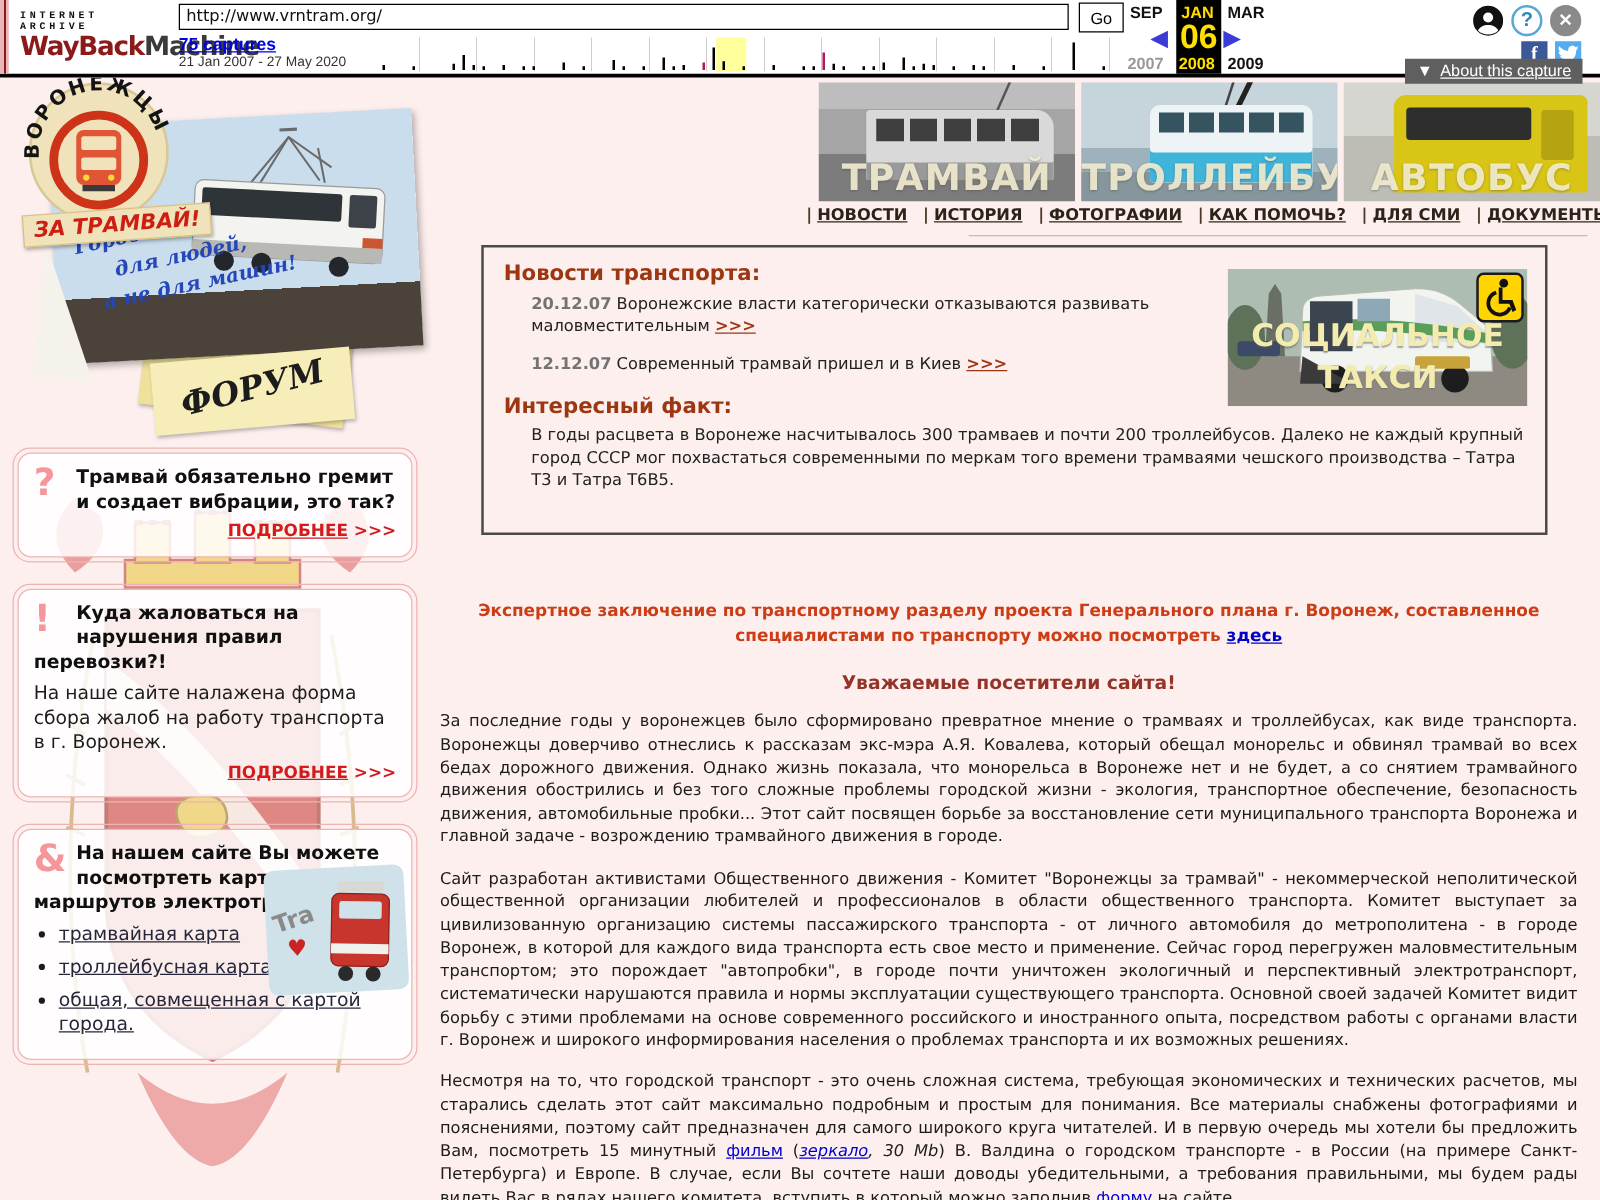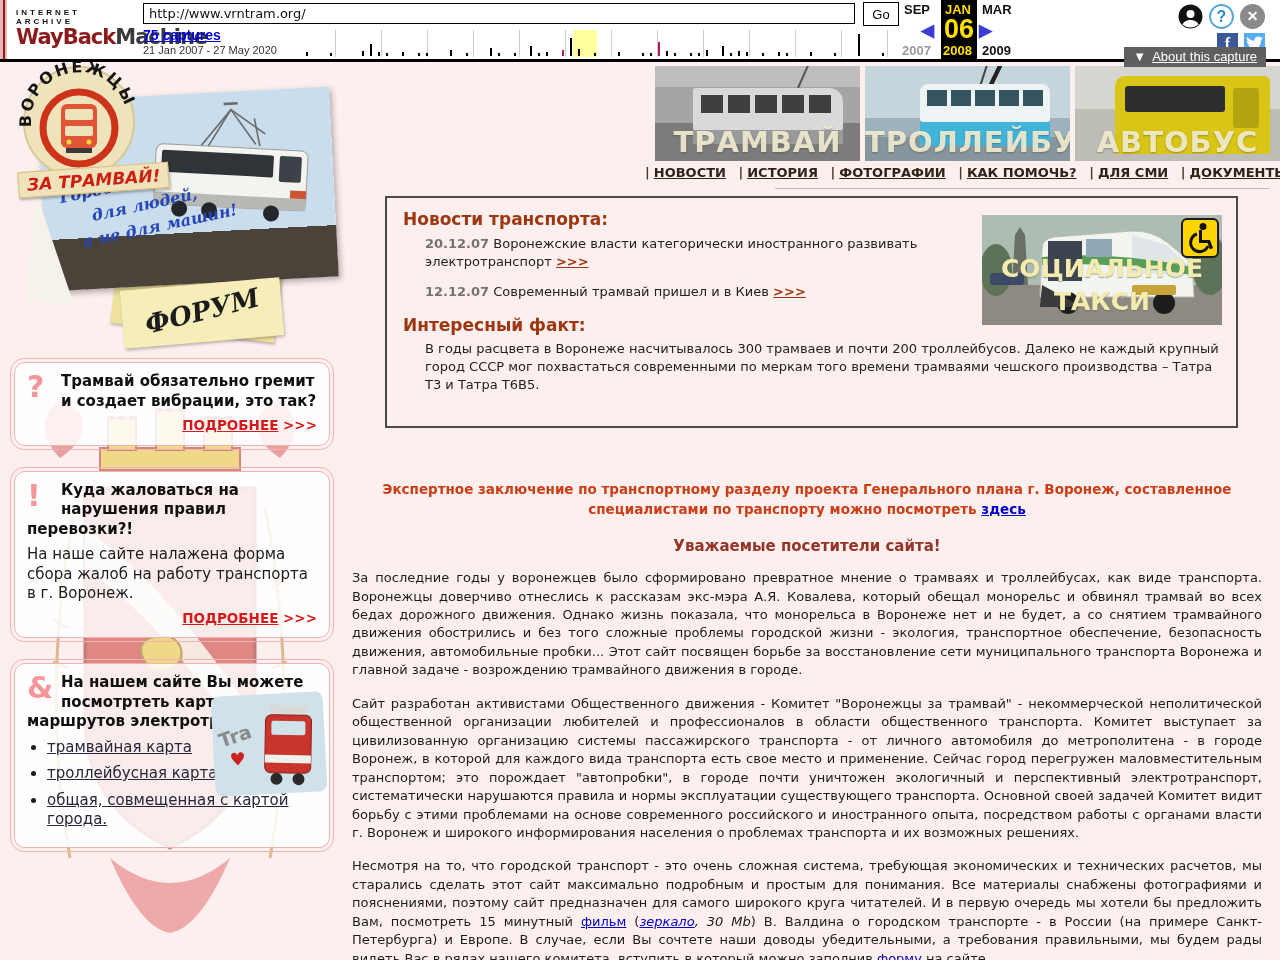--- a/index.html
+++ b/index.html
@@ -5,21 +5,21 @@
   * { margin:0; padding:0; box-sizing:border-box; }
   html,body { width:1280px; height:960px; overflow:hidden; }
   body { position:relative; background:#fdefee; font-family:"DejaVu Sans", sans-serif; }
 
   
   .wb { position:absolute; left:0; top:0; width:1280px; height:62px; background:#fff;
         border-bottom:3px solid #000; font-family:"Liberation Sans", sans-serif; z-index:50; }
   .wb-strip { position:absolute; left:0; top:0; width:7px; height:59px;
         background:linear-gradient(90deg,#e9b6bc 0 3px,#8b1a1a 3px 5px,#e9b6bc 5px 7px); }
   .wb-ia { position:absolute; left:16px; top:8px; width:120px; }
-  .wb-ia-top { font-size:8px; letter-spacing:3px; color:#111; font-weight:bold; }
+  .wb-ia-top { font-size:8px; letter-spacing:3px; color:#111; font-weight:bold;font-family:Liberation Mono, monospace; }
   .wb-logo { font-family:"DejaVu Sans", sans-serif; font-weight:bold; font-size:21px; letter-spacing:-1px; line-height:1.1; }
   .wb-logo .w1 { color:#8b1a1a; } .wb-logo .w2 { color:#3a3a3a; }
   .wb-url { position:absolute; left:143px; top:3px; width:712px; height:21px; border:1px solid #000;
         font-size:13px; padding:1px 5px; color:#111; background:#fff; font-family:"DejaVu Sans",sans-serif; }
   .wb-go { position:absolute; left:863px; top:2px; width:36px; height:24px; background:#fff;
         border:1px solid #000; font-size:13px; cursor:pointer; }
   .wb-cap { position:absolute; left:143px; top:27px; font-size:14px; font-weight:bold;
         color:#0000e0; text-decoration:underline; cursor:pointer; }
   .wb-range { position:absolute; left:143px; top:44px; font-size:11px; color:#333; }
   .wb-spark { position:absolute; left:290px; top:30px; width:608px; height:27px;
@@ -342,21 +342,21 @@
       <svg width="34" height="34" viewBox="0 0 34 34">
         <circle cx="20" cy="6.5" r="3.5" fill="#111"></circle>
         <path d="M19 10 L19 20 L27 20 L30 28 L27 29.5 L24.5 23 L16 23 L16 10 Z" fill="#111"></path>
         <path d="M14 14 A9 9 0 1 0 25 26" stroke="#111" stroke-width="3" fill="none"></path>
       </svg>
     </div>
   </div>
   <div class="news-h">Новости транспорта:</div>
   <div class="news-item">
     <b>20.12.07</b>
-    <span>Воронежские власти категорически иностранного развивать электротранспорт</span>
+    <span>Воронежские власти категорически отказываются развивать маловместительным</span>
     <a class="news-more">&gt;&gt;&gt;</a>
   </div>
   <div class="news-item">
     <b>12.12.07</b>
     <span>Современный трамвай пришел и в Киев</span>
     <a class="news-more">&gt;&gt;&gt;</a>
   </div>
   <div class="fact-h">Интересный факт:</div>
   <div class="fact-t">В годы расцвета в Воронеже насчитывалось 300 трамваев и почти 200 троллейбусов. Далеко не каждый крупный город СССР мог похвастаться современными по меркам того времени трамваями чешского производства – Татра Т3 и Татра Т6В5.</div>
 </div>

